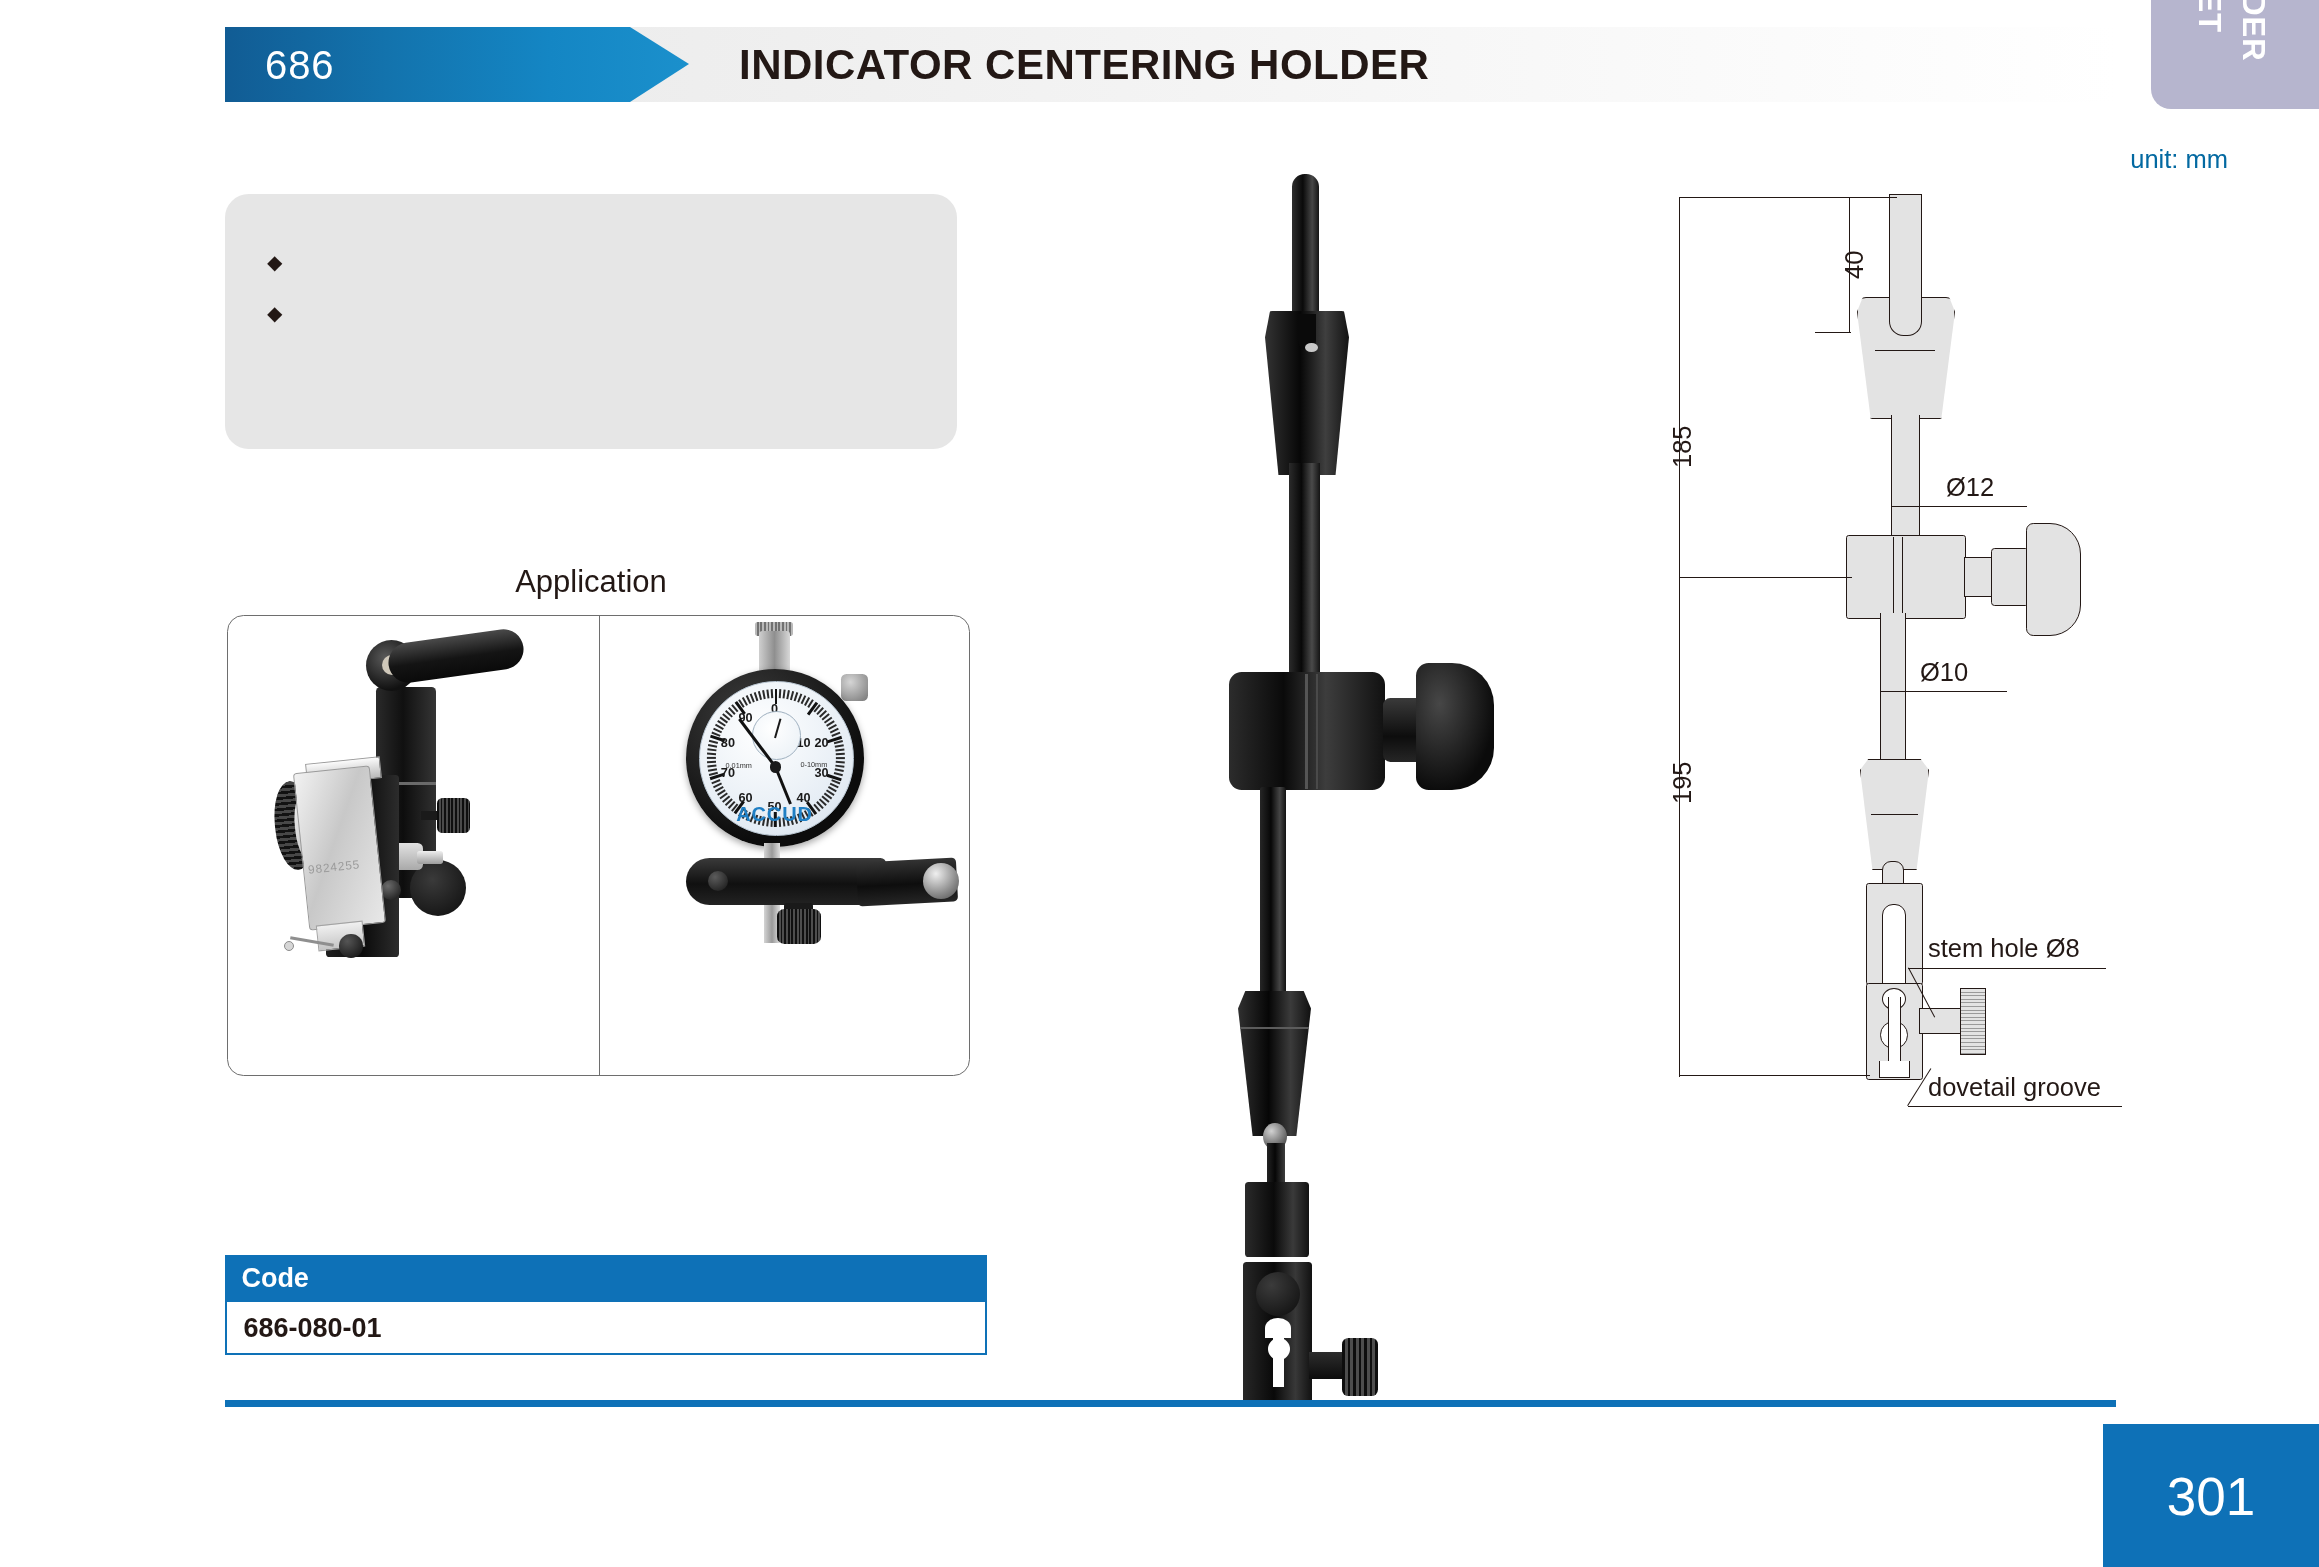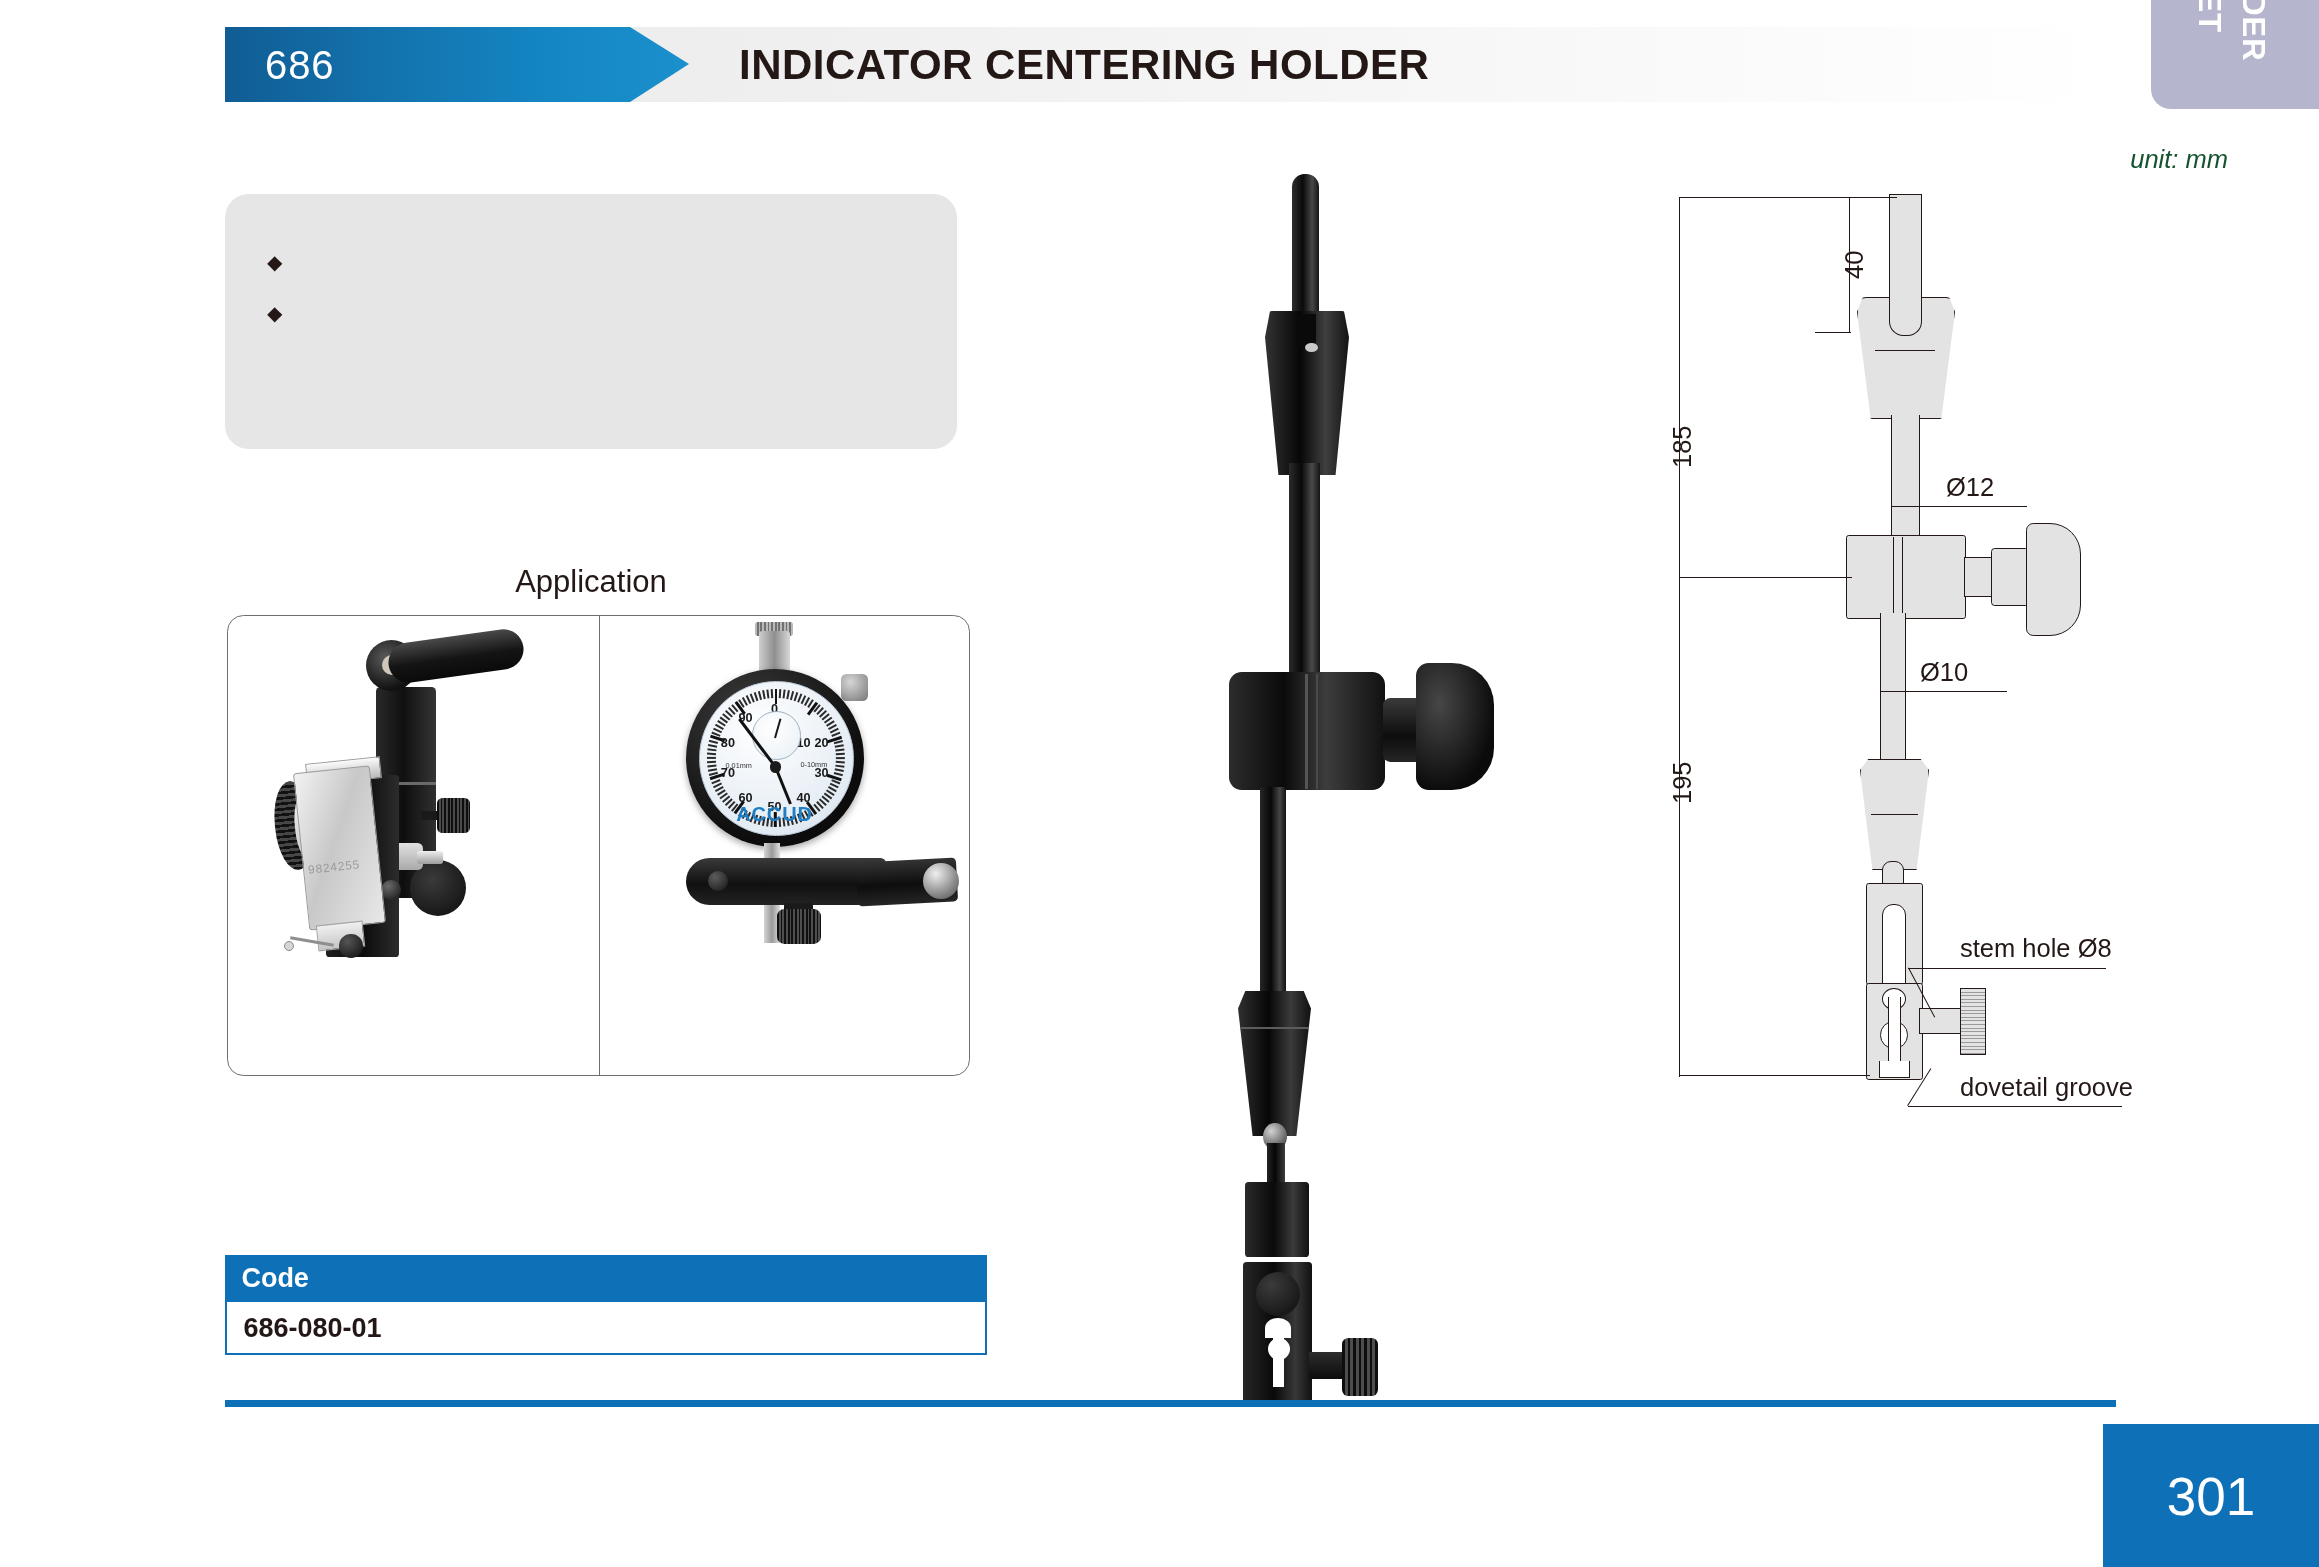--- a/index.html
+++ b/index.html
@@ -335,22 +335,22 @@
   .p-knurl2-stem{position:absolute;left:182px;top:1216px;width:36px;height:27px;background:linear-gradient(180deg,#2d2d2d,#0c0c0c);}
 
   
   .tech{position:absolute;left:1664px;top:168px;width:564px;height:1064px;}
   .tl{position:absolute;background:#231815;}
   .tl.h{height:1.4px;}
   .tl.v{width:1.4px;}
   .tp{position:absolute;background:#e3e3e3;border:1.4px solid #231815;}
   .dim-text{position:absolute;font-size:25.5px;color:#231815;white-space:nowrap;}
   .dim-text.rot{transform:rotate(-90deg);transform-origin:left top;}
-  .unit{position:absolute;right:0;top:-23px;font-size:25.5px;color:#14532d;font-style:italic;}
-  .ann{position:absolute;font-size:25.5px;color:#231815;white-space:nowrap;margin-left:32px;}
+  .unit{position:absolute;right:0;top:-23px;font-size:25.5px;color:#0369a1;}
+  .ann{position:absolute;font-size:25.5px;color:#231815;white-space:nowrap;}
 
   
   .code-table{position:absolute;left:225px;top:1255px;width:762px;}
   .code-head{
     background:#0E71B7;color:#ffffff;font-size:27px;font-weight:bold;
     padding:9px 16.4px;box-sizing:border-box;height:47px;line-height:29px;
   }
   .code-body{
     border:2.7px solid #0E71B7;border-top:none;background:#ffffff;
     color:#231815;font-size:27px;font-weight:bold;

